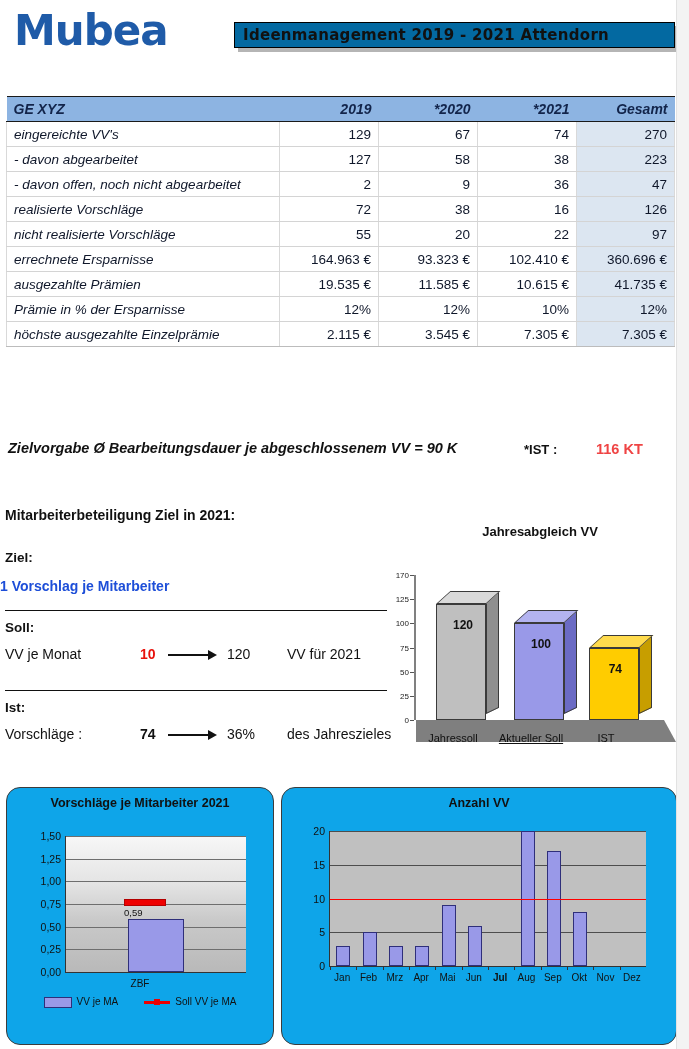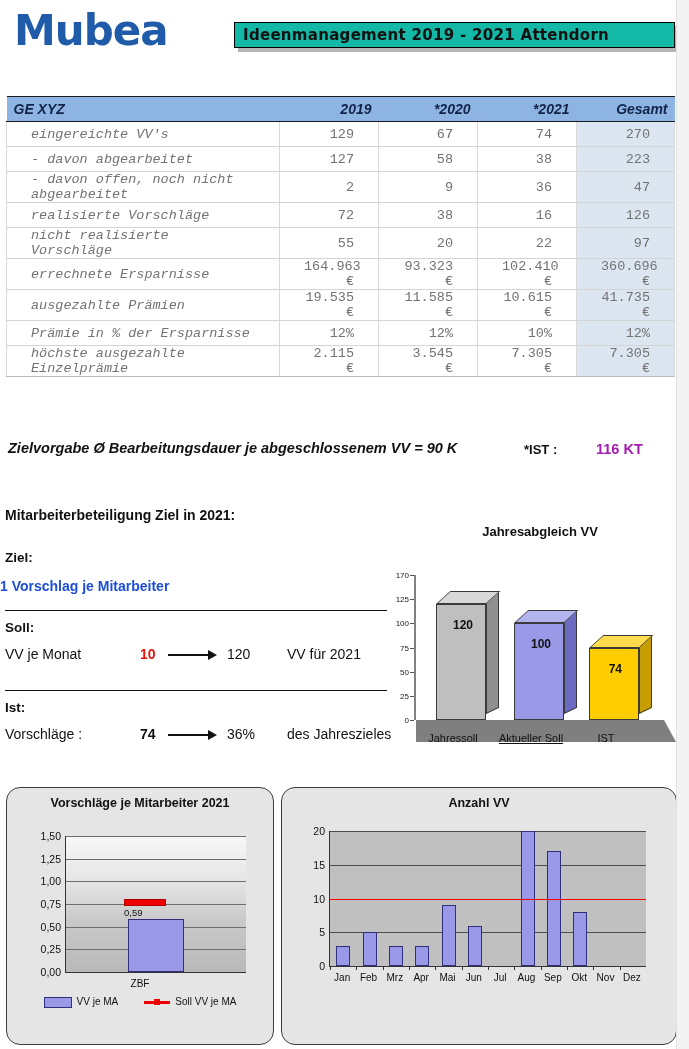--- a/index.html
+++ b/index.html
@@ -8,45 +8,45 @@
     font-family:"Liberation Sans", sans-serif;
     position:relative;overflow:hidden;
   }
   .page{position:absolute;left:0;top:0;width:676px;height:1049px;background:#fff;}
   .rightedge{position:absolute;left:676px;top:0;width:13px;height:1049px;background:#f3f3f3;border-left:1px solid #e2e2e2;}
 
   
   .logo{position:absolute;left:14px;top:8px;font-size:42px;font-weight:bold;
         color:#1f5ba8;letter-spacing:-1px;font-family:"DejaVu Sans",sans-serif;line-height:46px;}
   .titlebox{position:absolute;left:234px;top:22px;width:441px;height:26px;
-        background:#14b8a6;border:1.5px solid #000;box-shadow:4px 4px 0 rgba(120,120,120,.55);
+        background:#0369a1;border:1.5px solid #000;box-shadow:4px 4px 0 rgba(120,120,120,.55);
         box-sizing:border-box;}
   .titlebox span{display:block;padding:3px 0 0 8px;font-size:15px;font-weight:bold;color:#111;
         letter-spacing:.3px;font-family:"DejaVu Sans",sans-serif;}
 
   
   .tbl{position:absolute;left:6px;top:96px;width:668px;border-collapse:collapse;table-layout:fixed;}
   .tbl td,.tbl th{font-size:13.5px;height:25px;box-sizing:border-box;}
   .tbl thead th{background:#8db4e2;color:#12244a;font-style:italic;font-weight:bold;
         border-top:1.6px solid #1a1a1a;border-bottom:1.6px solid #1a1a1a;padding:0 7px;
         font-size:14px;}
   .tbl thead th.lbl{text-align:left;}
   .tbl thead th.num{text-align:right;}
   .tbl tbody td{border-bottom:1px solid #d4d4d4;border-right:1px solid #d9d9d9;
-        padding:0 24px;color:#737373;font-family:Liberation Mono, monospace;}
+        padding:0 7px;color:#0f172a;}
   .tbl tbody td.lbl{text-align:left;font-style:italic;border-left:1px solid #d9d9d9;}
   .tbl tbody td.num{text-align:right;}
   .tbl tbody td.tot{background:#dce6f1;border-right:1px solid #d9d9d9;}
   .tbl tbody tr:last-child td{border-bottom:1.2px solid #bcbcbc;}
 
   
   .ziel-line{position:absolute;left:8px;top:440px;font-size:14.5px;font-weight:bold;
         font-style:italic;color:#111;}
   .ist-lab{position:absolute;left:524px;top:442px;font-size:13px;font-weight:bold;color:#111;text-align:center;}
-  .ist-val{position:absolute;left:596px;top:441px;font-size:14.5px;font-weight:bold;color:#a21caf;}
+  .ist-val{position:absolute;left:596px;top:441px;font-size:14.5px;font-weight:bold;color:#ef4444;}
 
   
   .mb-title{position:absolute;left:5px;top:507px;font-size:14px;font-weight:bold;color:#111;}
   .mb-ziel{position:absolute;left:5px;top:550px;font-size:13.5px;font-weight:bold;color:#111;}
   .mb-ziel-red{position:absolute;left:0;top:578px;font-size:14px;font-weight:bold;color:#1d4ed8;}
   .sep1{position:absolute;left:5px;top:610px;width:382px;height:0;border-top:1.4px solid #111;}
   .sep2{position:absolute;left:5px;top:690px;width:382px;height:0;border-top:1.4px solid #111;}
   .soll-lab{position:absolute;left:5px;top:620px;font-size:13.5px;font-weight:bold;color:#111;}
   .soll-row{position:absolute;left:5px;top:646px;width:390px;height:22px;}
   .ist-lab2{position:absolute;left:5px;top:700px;font-size:13.5px;font-weight:bold;color:#111;}
@@ -71,21 +71,21 @@
   .c3d .xlab{position:absolute;top:212px;font-size:11px;color:#111;text-align:center;}
   .bar3{position:absolute;bottom:0;}
   .bar3 .front{position:absolute;left:0;bottom:0;width:100%;height:100%;border:1px solid #3a3a3a;box-sizing:border-box;}
   .bar3 .top{position:absolute;left:0;width:100%;height:13px;
         transform:skewX(-48deg);transform-origin:bottom left;border:1px solid #3a3a3a;box-sizing:border-box;}
   .bar3 .side{position:absolute;right:-13px;bottom:6px;width:13px;height:100%;
         transform:skewY(-26deg);transform-origin:bottom left;border:1px solid #3a3a3a;box-sizing:border-box;}
   .bar3 .val{position:absolute;left:50%;transform:translateX(-40%);font-size:12px;font-weight:bold;color:#111;z-index:5;}
 
   
-  .card{position:absolute;border:1.4px solid #3c3c3c;border-radius:14px;background:#e5e5e5;}
+  .card{position:absolute;border:1.4px solid #3c3c3c;border-radius:14px;background:#0ea5e9;}
   .card .ctitle{position:absolute;left:0;top:8px;width:100%;text-align:center;
         font-size:12.5px;font-weight:bold;color:#111;}
 
   .cardL{left:6px;top:787px;width:266px;height:256px;}
   .cardR{left:281px;top:787px;width:394px;height:256px;}
 
   
   .plL{position:absolute;left:58px;top:48px;width:180px;height:136px;
        background:linear-gradient(#f7f7f7 0%, #e4e4e4 35%, #c9c9c9 62%, #b9b9b9 100%);
        border-left:1.3px solid #333;border-bottom:1.3px solid #333;box-sizing:content-box;}
@@ -350,21 +350,21 @@
         <div class="tickR" style="left: 237px;"></div>
         <div class="tickR" style="left: 263.333px;"></div>
         <div class="tickR" style="left: 289.667px;"></div>
       </div>
   <div class="xlabR" style="left: 60.1667px; top: 184px;">Jan</div>
       <div class="xlabR" style="left: 86.5px; top: 184px;">Feb</div>
       <div class="xlabR" style="left: 112.833px; top: 184px;">Mrz</div>
       <div class="xlabR" style="left: 139.167px; top: 184px;">Apr</div>
       <div class="xlabR" style="left: 165.5px; top: 184px;">Mai</div>
       <div class="xlabR" style="left: 191.833px; top: 184px;">Jun</div>
-      <div class="xlabR" style="left: 218.167px; top: 184px;">Jul</div>
+      <div class="xlabR" style="left: 218.167px; top: 184px; font-weight: bold;">Jul</div>
       <div class="xlabR" style="left: 244.5px; top: 184px;">Aug</div>
       <div class="xlabR" style="left: 270.833px; top: 184px;">Sep</div>
       <div class="xlabR" style="left: 297.167px; top: 184px;">Okt</div>
       <div class="xlabR" style="left: 323.5px; top: 184px;">Nov</div>
       <div class="xlabR" style="left: 349.833px; top: 184px;">Dez</div>
     </div>
 
 </div>
 <div class="rightedge"></div>
 

